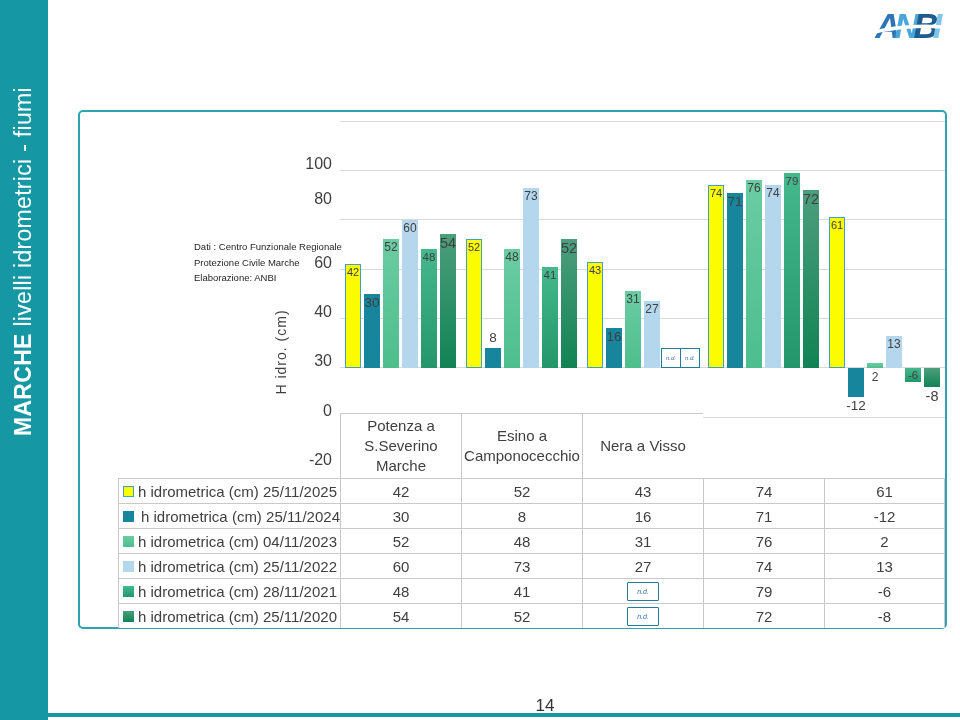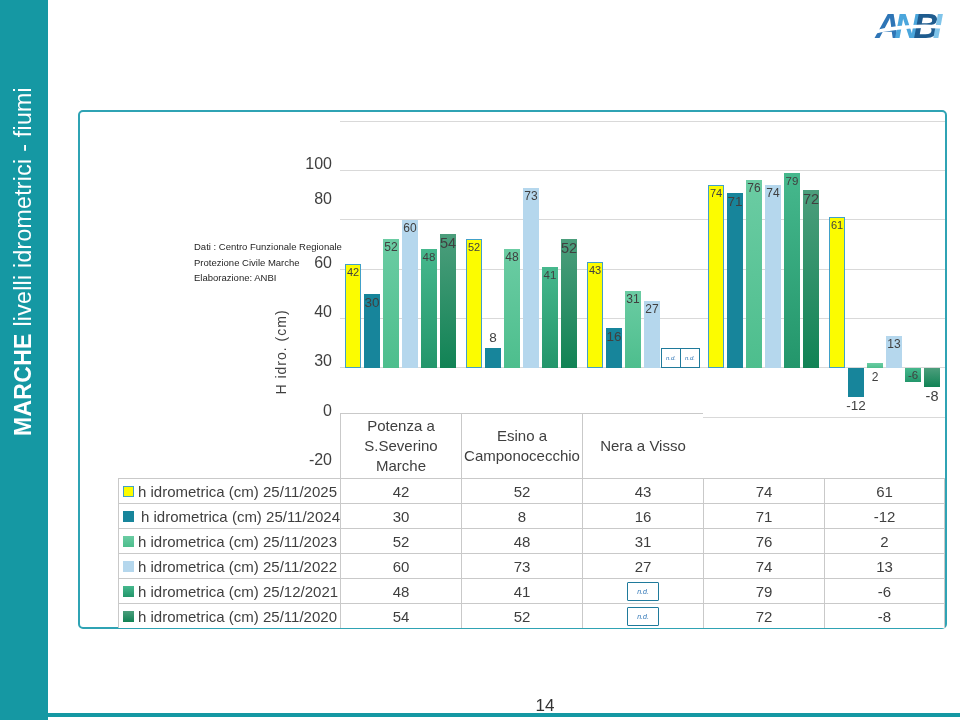--- a/index.html
+++ b/index.html
@@ -178,21 +178,21 @@
       </div>
       <div class="tcell dcell" style="width: 121px;">30</div>
       <div class="tcell dcell" style="width: 121px;">8</div>
       <div class="tcell dcell" style="width: 121px;">16</div>
       <div class="tcell dcell" style="width: 121px;">71</div>
       <div class="tcell dcell last" style="width: 121px;">-12</div>
     </div>
     <div class="trow">
       <div class="tcell dcell lcell" style="width: 222px;">
         <div class="swatch" style="background: linear-gradient(rgb(107, 204, 163) 0%, rgb(77, 190, 141) 100%);"></div>
-        <span>h idrometrica (cm) 25/11/2023</span>
+        <span>h idrometrica (cm) 04/11/2023</span>
       </div>
       <div class="tcell dcell" style="width: 121px;">52</div>
       <div class="tcell dcell" style="width: 121px;">48</div>
       <div class="tcell dcell" style="width: 121px;">31</div>
       <div class="tcell dcell" style="width: 121px;">76</div>
       <div class="tcell dcell last" style="width: 121px;">2</div>
     </div>
     <div class="trow">
       <div class="tcell dcell lcell" style="width: 222px;">
         <div class="swatch" style="background: rgb(181, 215, 237);"></div>
@@ -200,21 +200,21 @@
       </div>
       <div class="tcell dcell" style="width: 121px;">60</div>
       <div class="tcell dcell" style="width: 121px;">73</div>
       <div class="tcell dcell" style="width: 121px;">27</div>
       <div class="tcell dcell" style="width: 121px;">74</div>
       <div class="tcell dcell last" style="width: 121px;">13</div>
     </div>
     <div class="trow">
       <div class="tcell dcell lcell" style="width: 222px;">
         <div class="swatch" style="background: linear-gradient(rgb(70, 184, 141) 0%, rgb(35, 150, 107) 100%);"></div>
-        <span>h idrometrica (cm) 25/12/2021</span>
+        <span>h idrometrica (cm) 28/11/2021</span>
       </div>
       <div class="tcell dcell" style="width: 121px;">48</div>
       <div class="tcell dcell" style="width: 121px;">41</div>
       <div class="tcell dcell" style="width: 121px;">
         <div class="ndcell-box">
           <span>n.d.</span>
         </div>
       </div>
       <div class="tcell dcell" style="width: 121px;">79</div>
       <div class="tcell dcell last" style="width: 121px;">-6</div>

